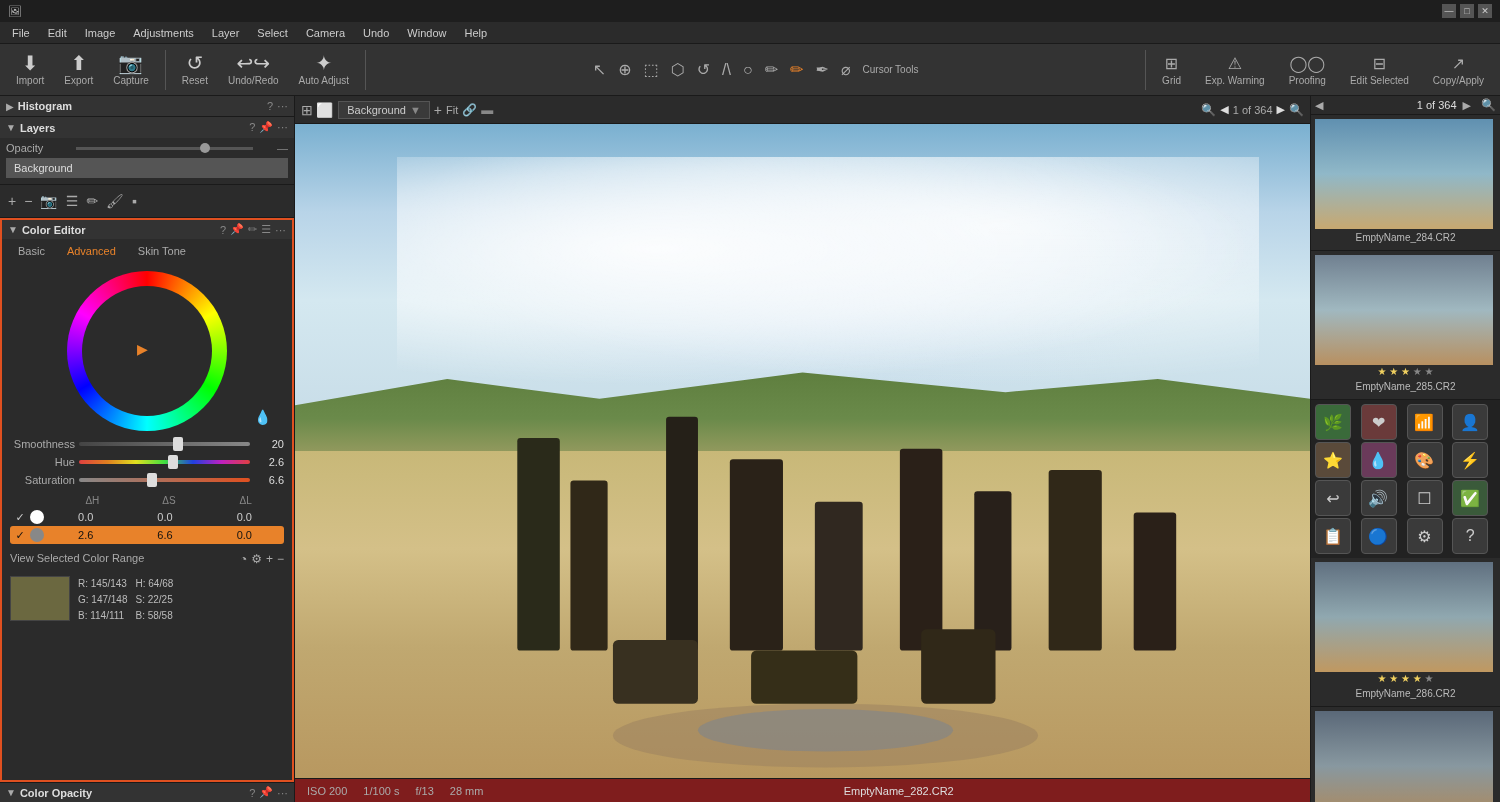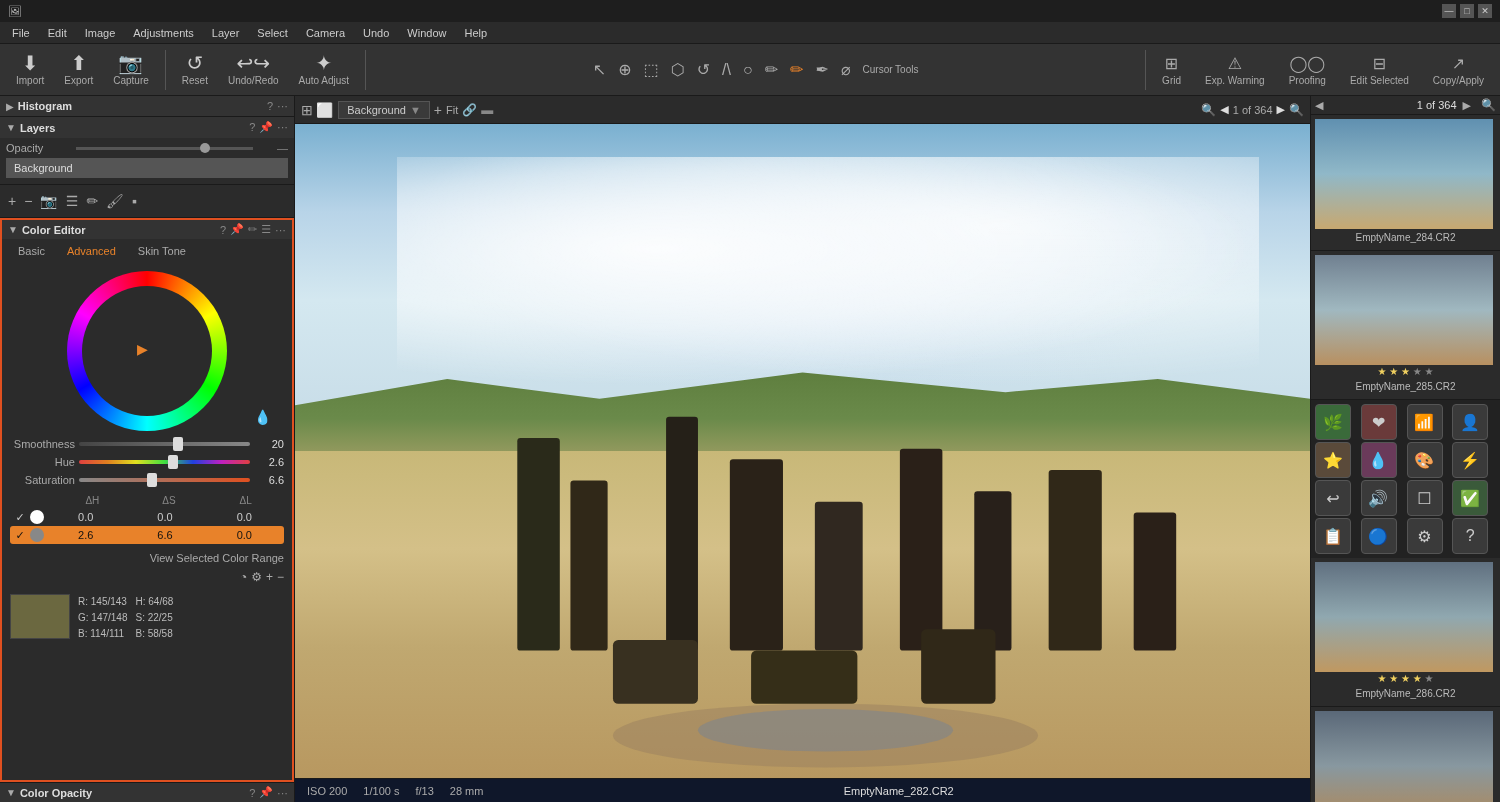--- a/index.html
+++ b/index.html
@@ -219,26 +219,25 @@
       padding: 2px 0;
     }
     .delta-check { width: 20px; display: flex; align-items: center; justify-content: center; }
     .delta-circle { width: 20px; height: 20px; border-radius: 50%; }
     .delta-cell { flex: 1; text-align: center; color: #ccc; font-size: 11px; }
     .delta-row-highlight { background: #e8822a; border-radius: 3px; }
     .delta-row-highlight .delta-cell { color: #111; }
     
     .view-color-range {
       display: flex;
-      align-items: flex-end;
+      align-items: flex-start;
       padding: 4px 8px;
       gap: 6px;
       font-size: 11px;
       color: #aaa;
-      flex-direction: column;
     }
     .vcr-btns { display: flex; gap: 4px; margin-left: auto; }
     .vcr-btn { background: none; border: none; color: #aaa; cursor: pointer; font-size: 12px; }
     
     .color-sample-area {
       display: flex;
       padding: 6px 8px;
       gap: 8px;
     }
     .color-swatch {
@@ -326,21 +325,21 @@
       background: linear-gradient(to bottom, #5a7a3a 0%, #6a8a4a 50%, #b8a870 100%);
       clip-path: polygon(0 40%, 15% 20%, 30% 35%, 50% 15%, 70% 30%, 85% 20%, 100% 35%, 100% 100%, 0 100%);
     }
     .sand-layer {
       position: absolute;
       top: 50%;
       left: 0; right: 0; bottom: 0;
       background: linear-gradient(to bottom, #c8b878 0%, #d4c088 30%, #c0a870 60%, #b89860 100%);
     }
     .status-bar {
-      background: #0f172a;
+      background: #7f1d1d;
       height: 24px;
       display: flex;
       align-items: center;
       padding: 0 12px;
       gap: 16px;
       border-top: 1px solid #1a1a1a;
       flex-shrink: 0;
     }
     .status-item { color: #aaa; font-size: 11px; }
     .status-filename { color: #ddd; font-size: 11px; margin: 0 auto; }

